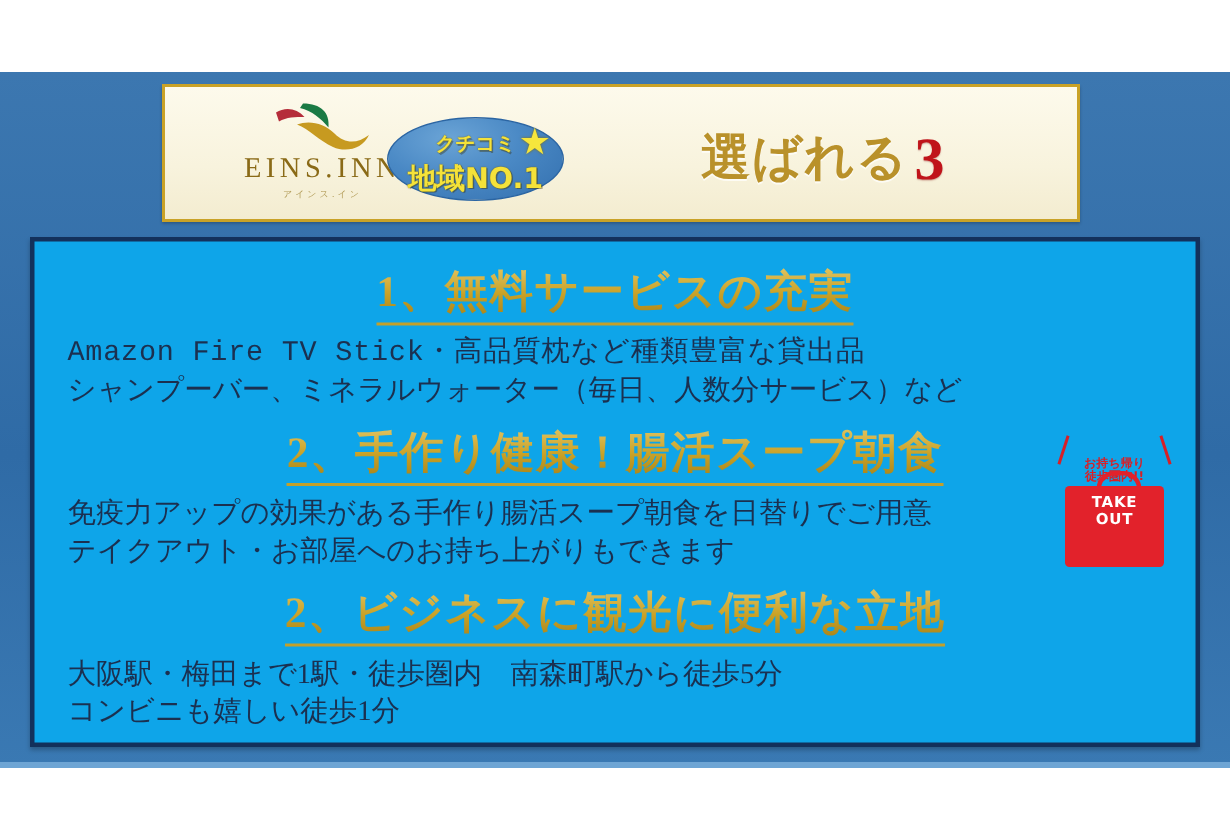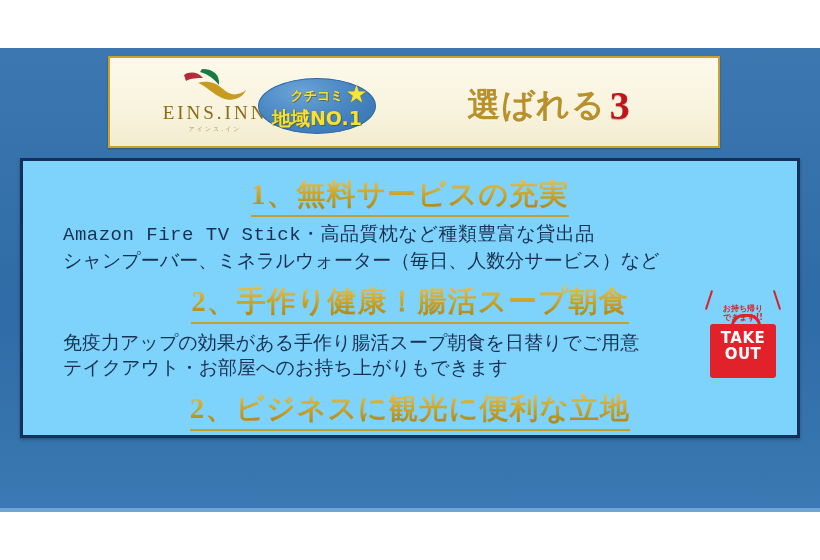--- a/index.html
+++ b/index.html
@@ -136,22 +136,22 @@
     padding: 0 4px;
     text-shadow: 0 1px 1px rgba(120,0,0,.35);
   }
 
   
   .panel {
     position: absolute;
     left: 20px;
     top: 158px;
     width: 780px;
-    height: 280px;
-    background: #7dd3fc;
+    height: 340px;
+    background: #0ea5e9;
     border: 3px solid #13315c;
     box-sizing: border-box;
     box-shadow: 0 2px 3px rgba(0,0,0,.25);
   }
 
   .reason-head {
     text-align: center;
     white-space: nowrap;
     font-size: 29px;
     font-weight: bold;
@@ -174,21 +174,21 @@
   }
   .head-row { text-align: center; }
 
   .body-line {
     font-size: 19px;
     color: #1b3050;
     white-space: nowrap;
     letter-spacing: 0px;
     line-height: 1.32;
   }
-  .body-block { padding-left: 40px; }
+  .body-block { padding-left: 22px; }
   .mono-en { font-family: "Liberation Mono", "DejaVu Sans Mono", monospace; letter-spacing: 0.5px; }
 
   
   .takeout {
     position: absolute;
     left: 700px;
     top: 288px;
     width: 86px;
     height: 92px;
   }
@@ -242,21 +242,21 @@
     border-radius: 12px 12px 0 0;
     background: transparent;
   }
   .bag-text {
     position: absolute;
     left: 0; right: 0; top: 17px;
     text-align: center;
     font-family: "DejaVu Sans", sans-serif;
     font-weight: bold;
     color: #ffffff;
-    font-size: 15px;
+    font-size: 10px;
     line-height: 1.06;
     letter-spacing: 0.5px;
   }
 </style>
 </head>
 <body>
 
 <div id="screen">
 
   <div class="blue-band"></div>
@@ -300,29 +300,33 @@
       <span class="reason-head">2、手作り健康！腸活スープ朝食</span>
     </div>
     <div class="body-block" style="margin-top:6px;">
       <div class="body-line">免疫力アップの効果がある手作り腸活スープ朝食を日替りでご用意</div>
       <div class="body-line">テイクアウト・お部屋へのお持ち上がりもできます</div>
     </div>
 
     <div class="head-row" style="margin-top:9px;">
       <span class="reason-head">2、ビジネスに観光に便利な立地</span>
     </div>
+    <div class="body-block" style="margin-top:6px;">
+      <div class="body-line">大阪駅・梅田まで1駅・徒歩圏内　南森町駅から徒歩5分</div>
+      <div class="body-line">コンビニも嬉しい徒歩1分</div>
+    </div>
   </div>
 
   <div class="takeout">
     <div class="to-top">
       <div class="to-slash l"></div>
       <div class="to-slash r"></div>
       <div class="to-toptext">
         <div>お持ち帰り</div>
-        <div>できます!!</div>
+        <div>徒歩圏内!!</div>
       </div>
     </div>
     <div class="bag">
       <div class="bag-handle"></div>
       <div class="bag-body"></div>
       <div class="bag-text">
         <div>TAKE</div>
         <div>OUT</div>
       </div>
     </div>

